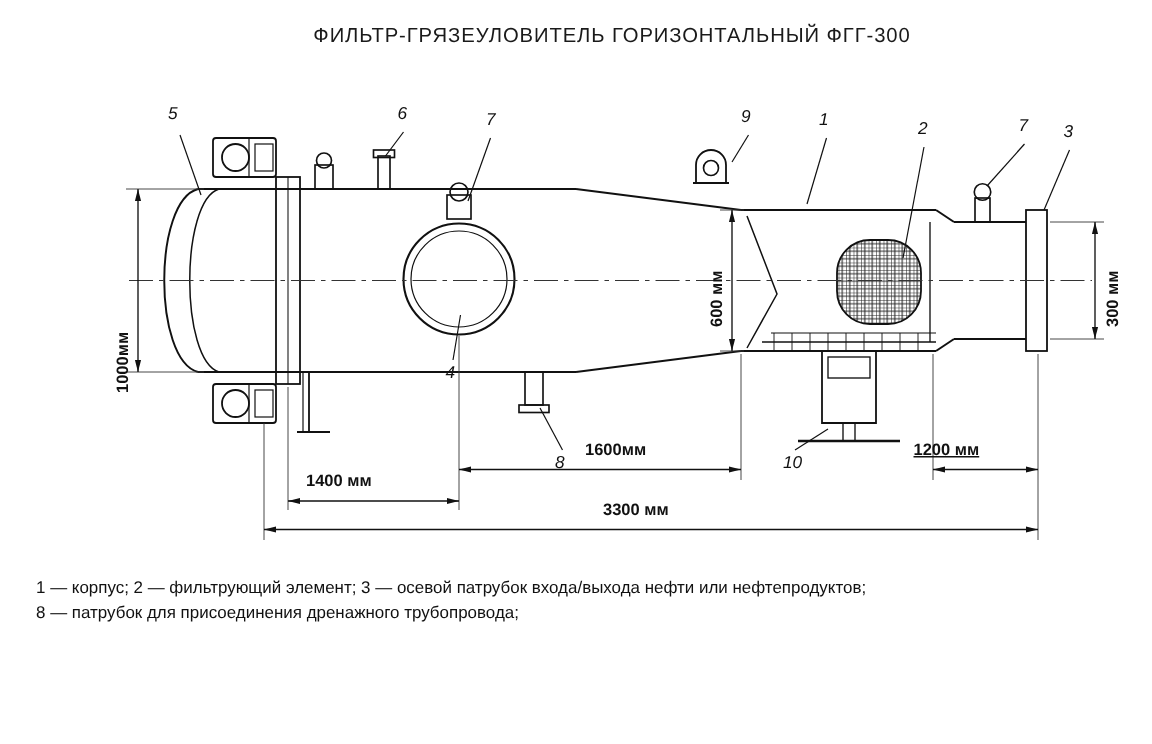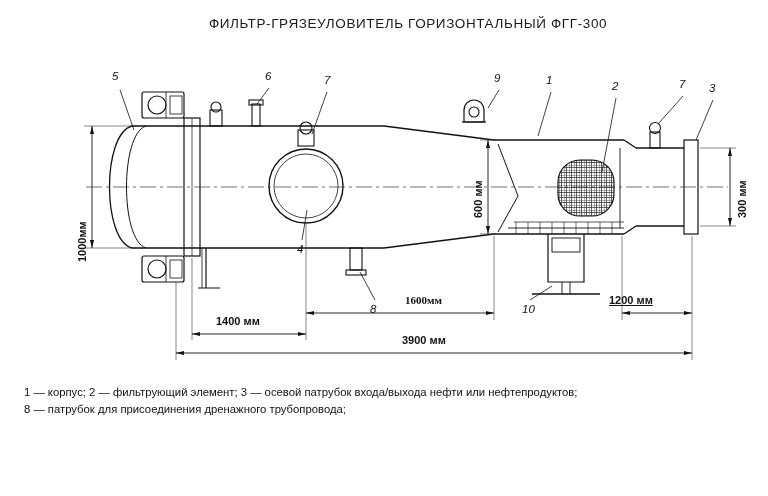--- a/index.html
+++ b/index.html
@@ -221,23 +221,23 @@
   <div class="lbl" style="left:588px; top:80px;">2</div>
   <div class="lbl" style="left:655px; top:78px;">7</div>
   <div class="lbl" style="left:685px; top:82px;">3</div>
   <div class="lbl" style="left:273px; top:243px;">4</div>
   <div class="lbl" style="left:346px; top:303px;">8</div>
   <div class="lbl" style="left:498px; top:303px;">10</div>
 
   <div class="dim vert" style="left:52px; top:262px;">1000мм</div>
   <div class="dim vert" style="left:448px; top:218px;">600 мм</div>
   <div class="dim vert" style="left:712px; top:218px;">300 мм</div>
-  <div class="dim" style="left:192px; top:315px;">1400 мм</div>
-  <div class="dim" style="left:381px; top:294px;font-family:Liberation Serif, serif;">1600мм</div>
+  <div class="dim" style="left:180px; top:315px;">1400 мм</div>
+  <div class="dim" style="left:366px; top:294px;">1600мм</div>
   <div class="dim" style="left:585px; top:294px;text-decoration:underline;">1200 мм</div>
-  <div class="dim" style="left:378px; top:334px;">3900 мм</div>
+  <div class="dim" style="left:378px; top:334px;">3300 мм</div>
 
   <div class="legend">
     <span class="ln">1 — корпус;  2 — фильтрующий элемент;  3 — осевой патрубок входа/выхода нефти или нефтепродуктов;</span>
     <span class="ln">8 — патрубок для присоединения дренажного трубопровода;</span>
   </div>
 
 </div>
 
 </body></html>

